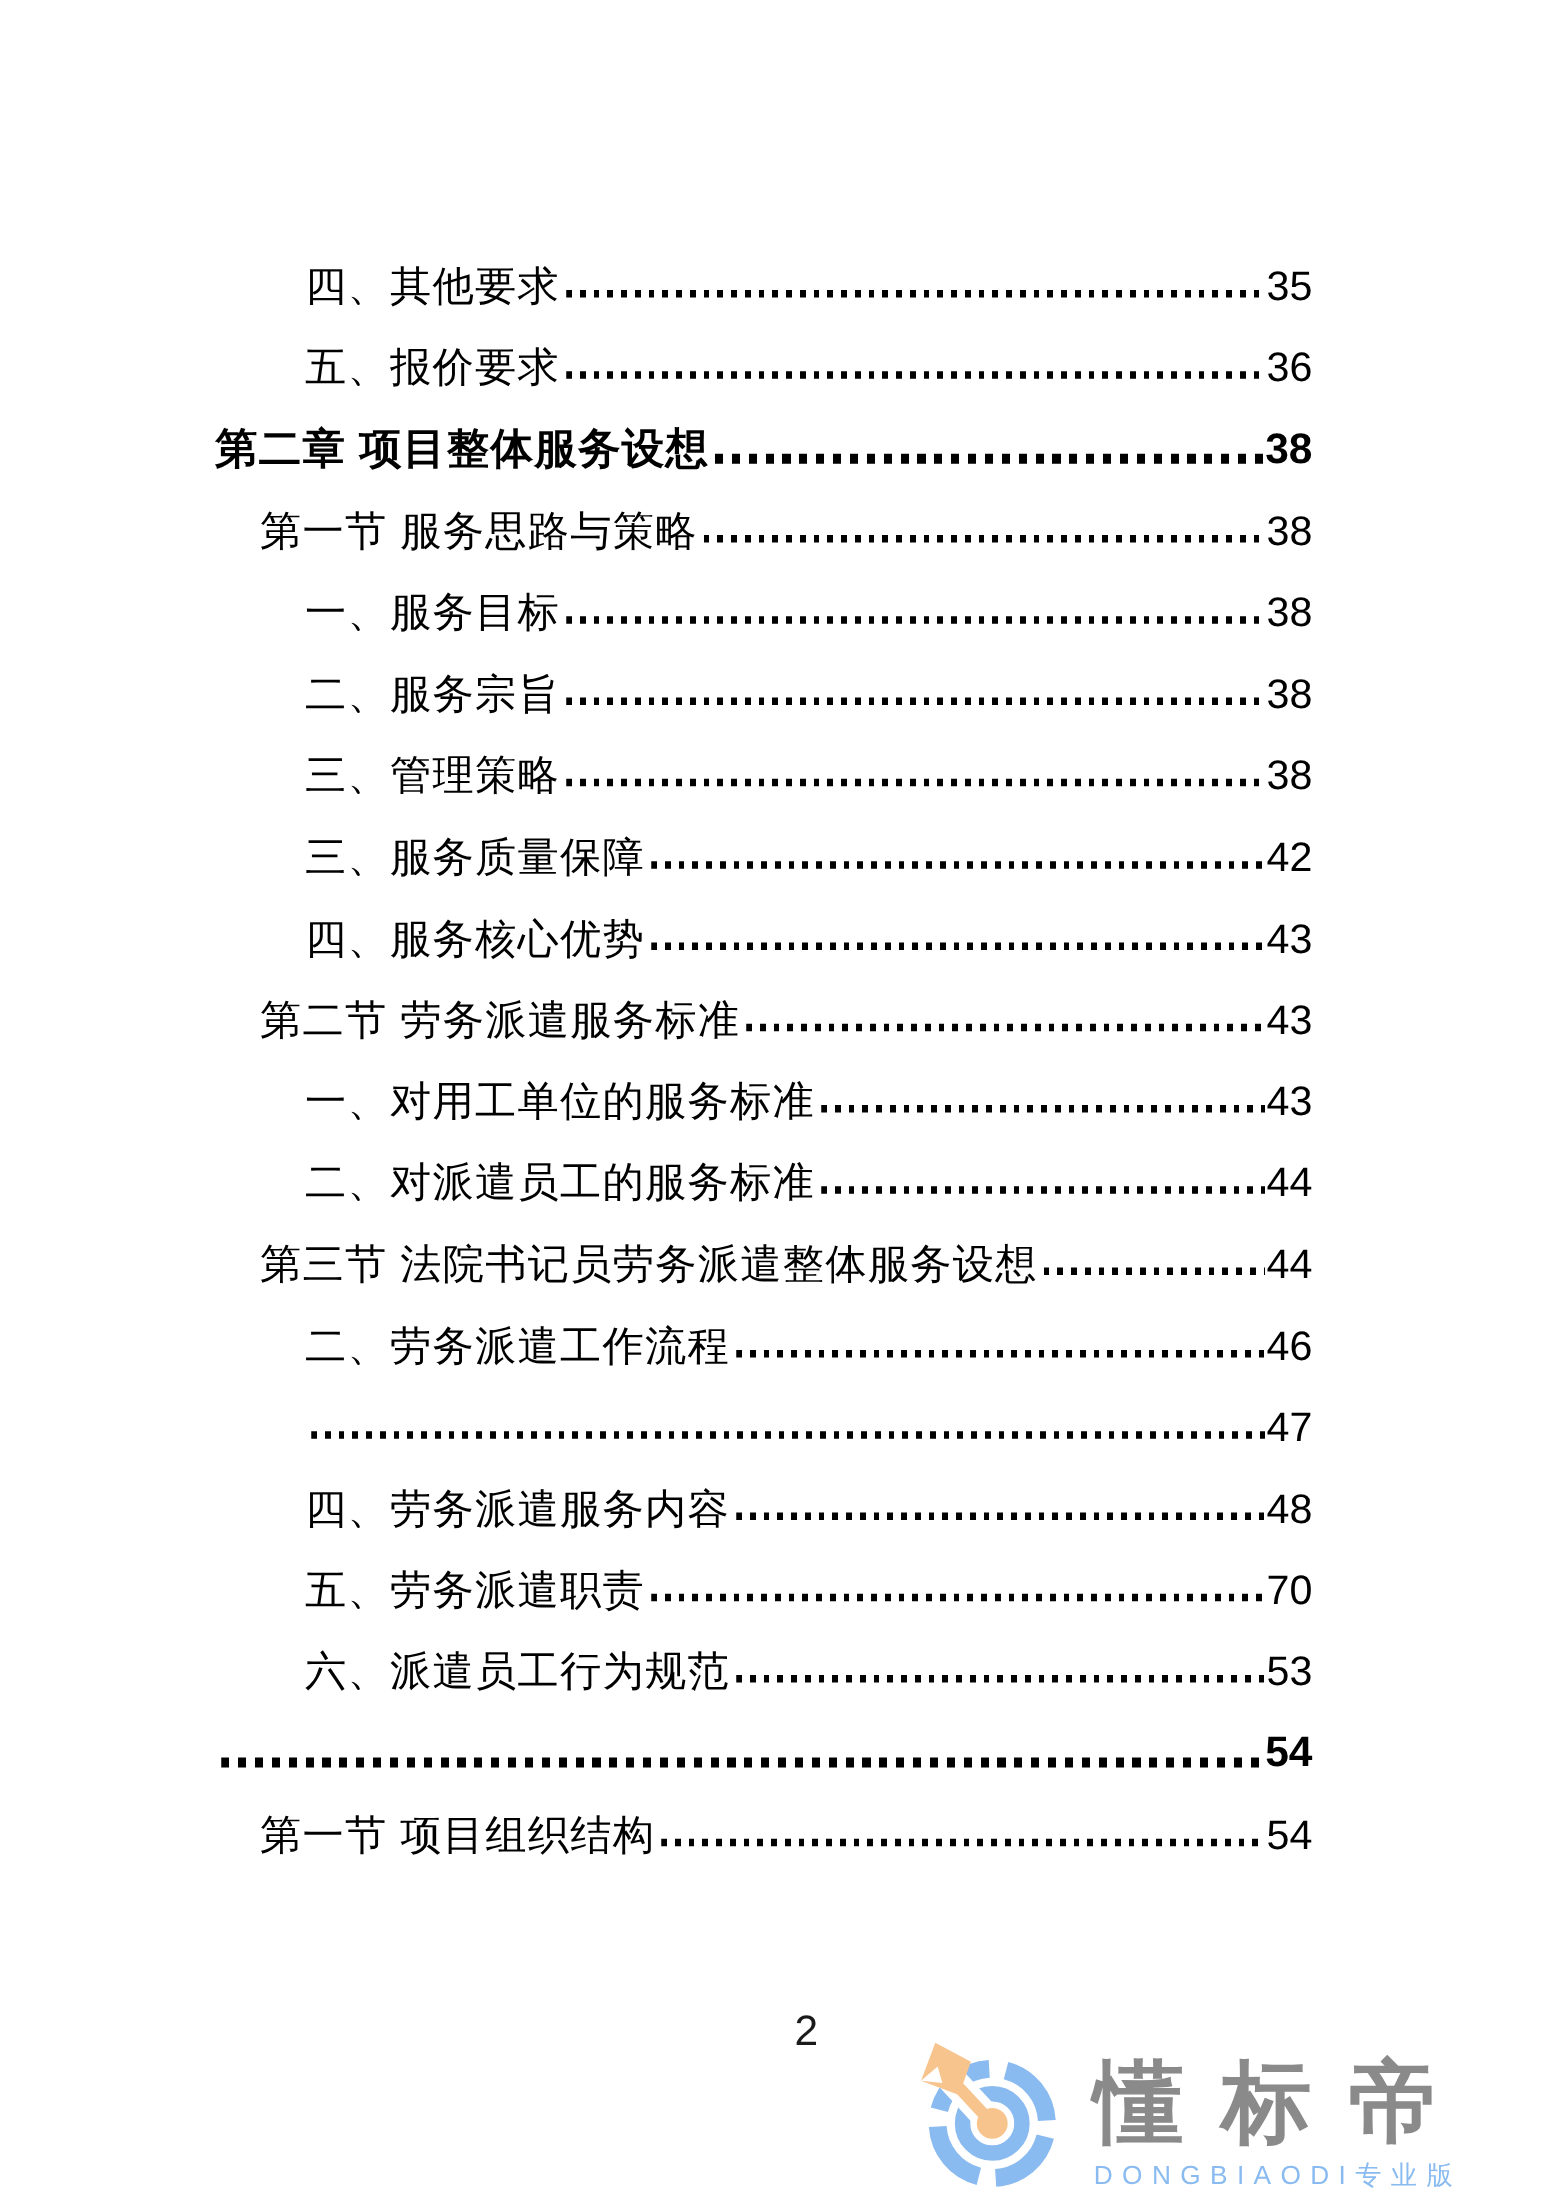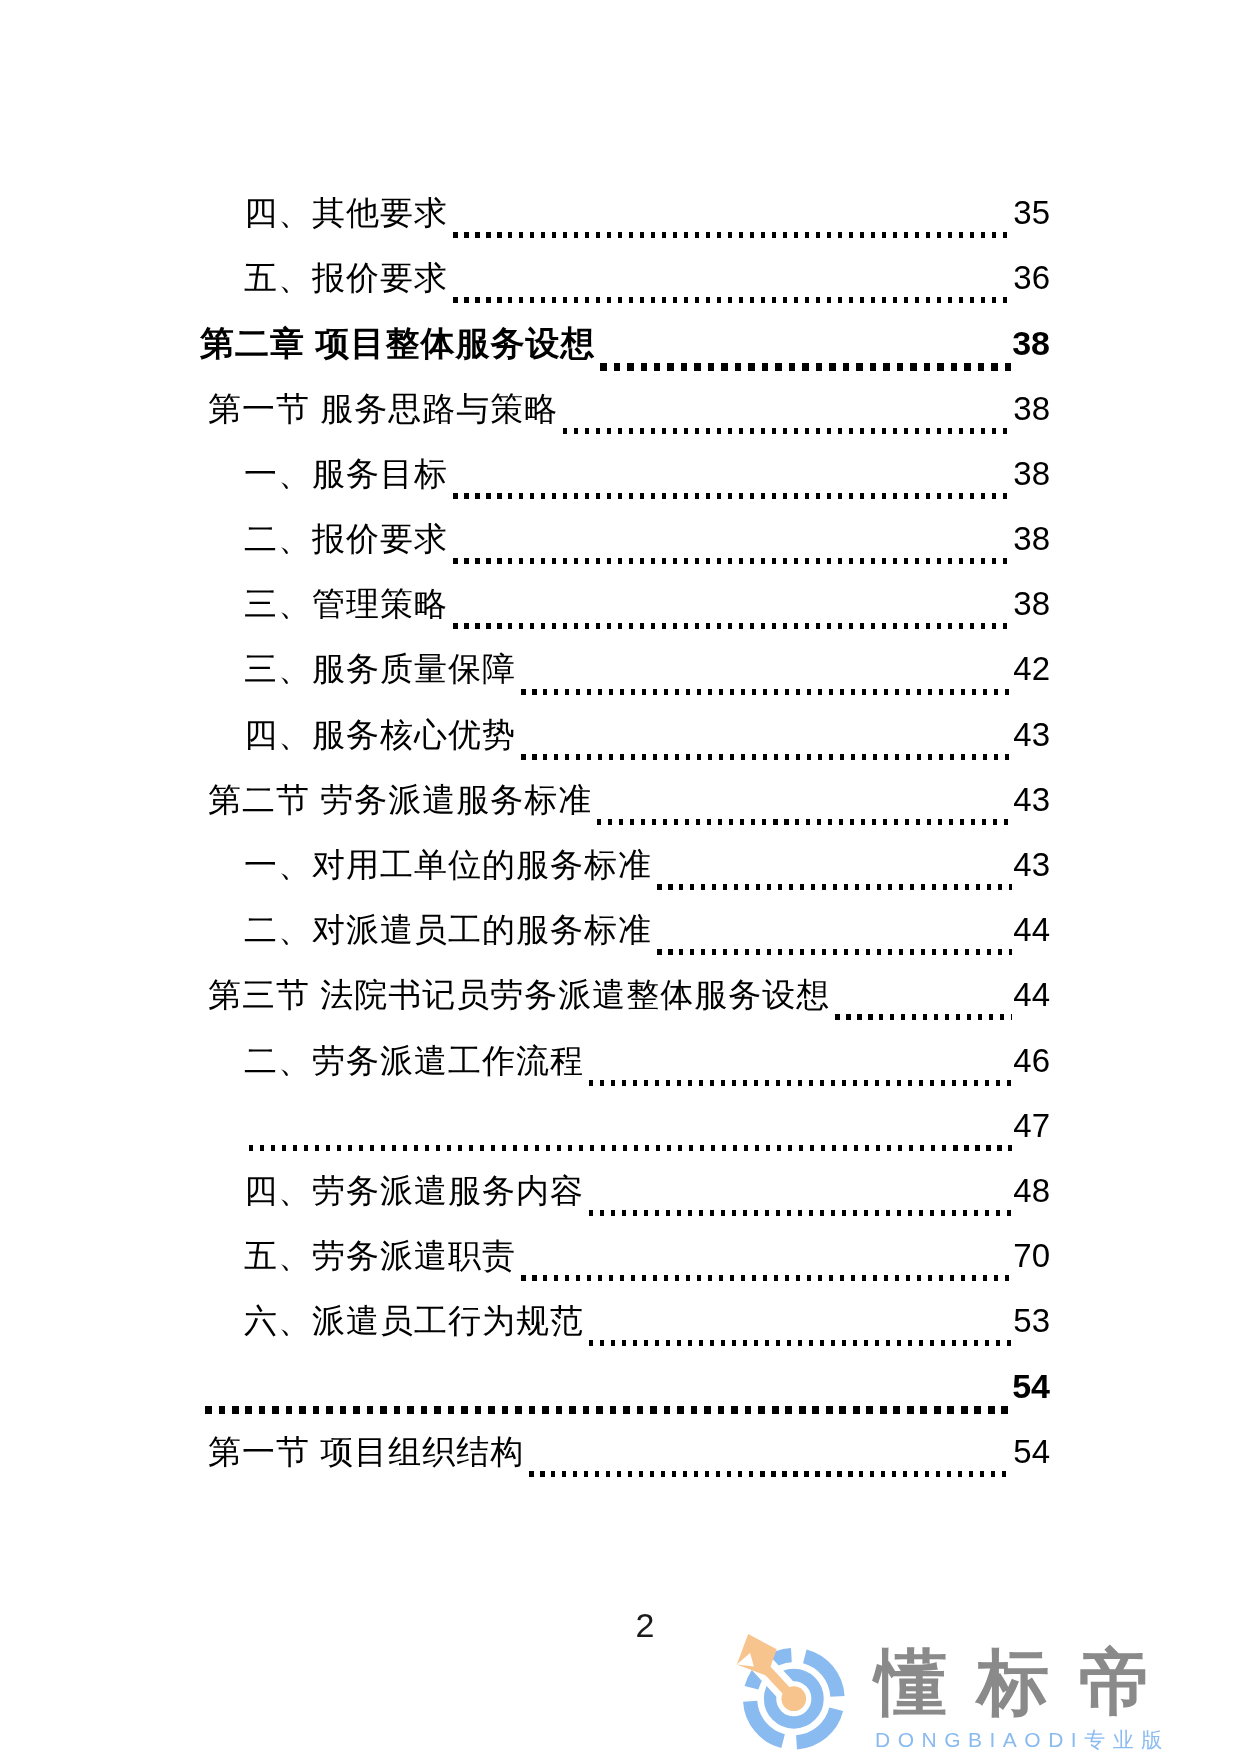--- a/index.html
+++ b/index.html
@@ -19,41 +19,40 @@
 
   
   .toc {
     position: absolute;
     left: 172px;
     top: 180px;
     width: 878px; 
   }
   .toc-row {
     display: flex;
-    align-items: center;
+    align-items: flex-end;
     height: 65.2px;
     font-size: 33px;
     line-height: 1;
     white-space: nowrap;
   }
   .toc-label { flex: 0 0 auto; letter-spacing: 1px; }
   .toc-page  { flex: 0 0 auto; text-align: right; }
   .toc-dots {
     flex: 1 1 auto;
     align-self: flex-end;
     height: 6px;
     margin: 0 1px 7px 5px;
     background-image: repeating-linear-gradient(to right, #000 0 4.5px, transparent 4.5px 11px);
     background-repeat: repeat-x;
   }
   .toc-row.level-chapter {
     font-weight: bold;
     font-size: 34px;
     padding-left: 0;
-    margin-left: 28px;
   }
   .toc-row.level-chapter .toc-dots {
     height: 8px;
     margin-bottom: 5px;
     background-image: repeating-linear-gradient(to right, #000 0 6.5px, transparent 6.5px 13.5px);
   }
   .toc-row.level-section { padding-left: 36px; }
   .toc-row.level-item    { padding-left: 72px; }
 
   
@@ -123,21 +122,21 @@
       <span class="toc-label">第一节 服务思路与策略</span>
       <span class="toc-dots"></span>
       <span class="toc-page">38</span>
     </div>
       <div class="toc-row level-item">
       <span class="toc-label">一、服务目标</span>
       <span class="toc-dots"></span>
       <span class="toc-page">38</span>
     </div>
       <div class="toc-row level-item">
-      <span class="toc-label">二、报价要求</span>
+      <span class="toc-label">二、服务宗旨</span>
       <span class="toc-dots"></span>
       <span class="toc-page">38</span>
     </div>
       <div class="toc-row level-item">
       <span class="toc-label">三、管理策略</span>
       <span class="toc-dots"></span>
       <span class="toc-page">38</span>
     </div>
       <div class="toc-row level-item">
       <span class="toc-label">三、服务质量保障</span>

